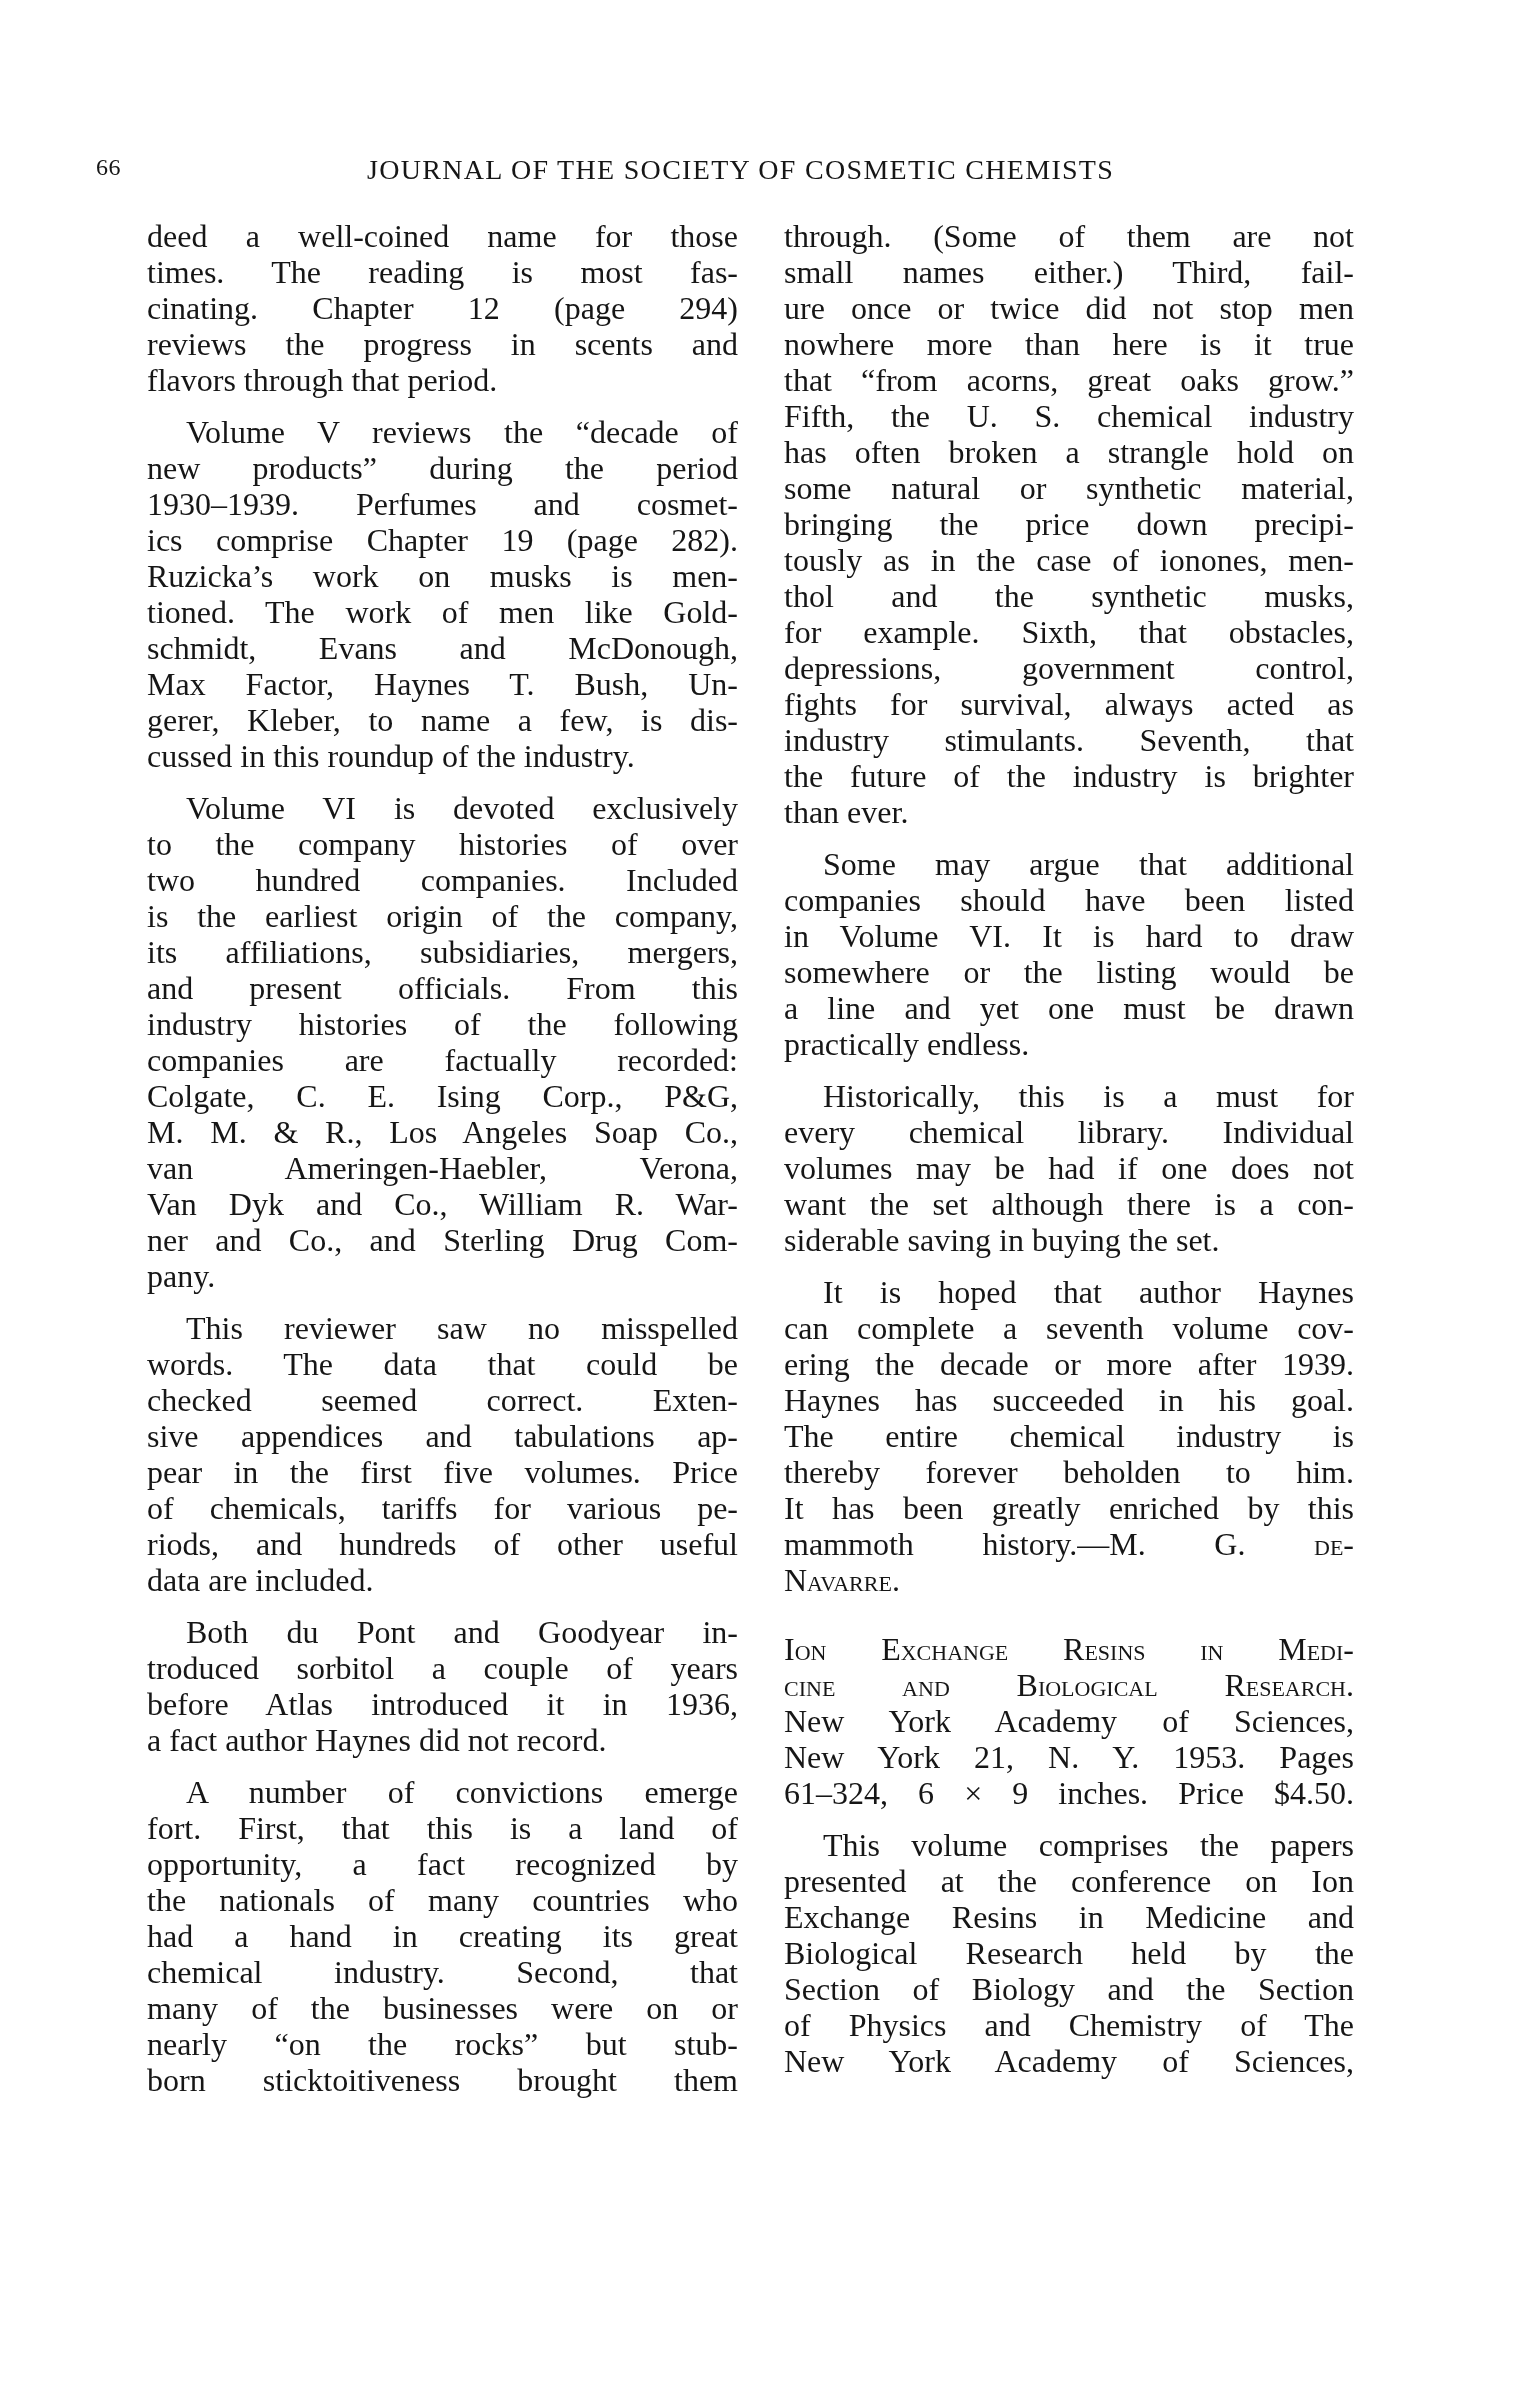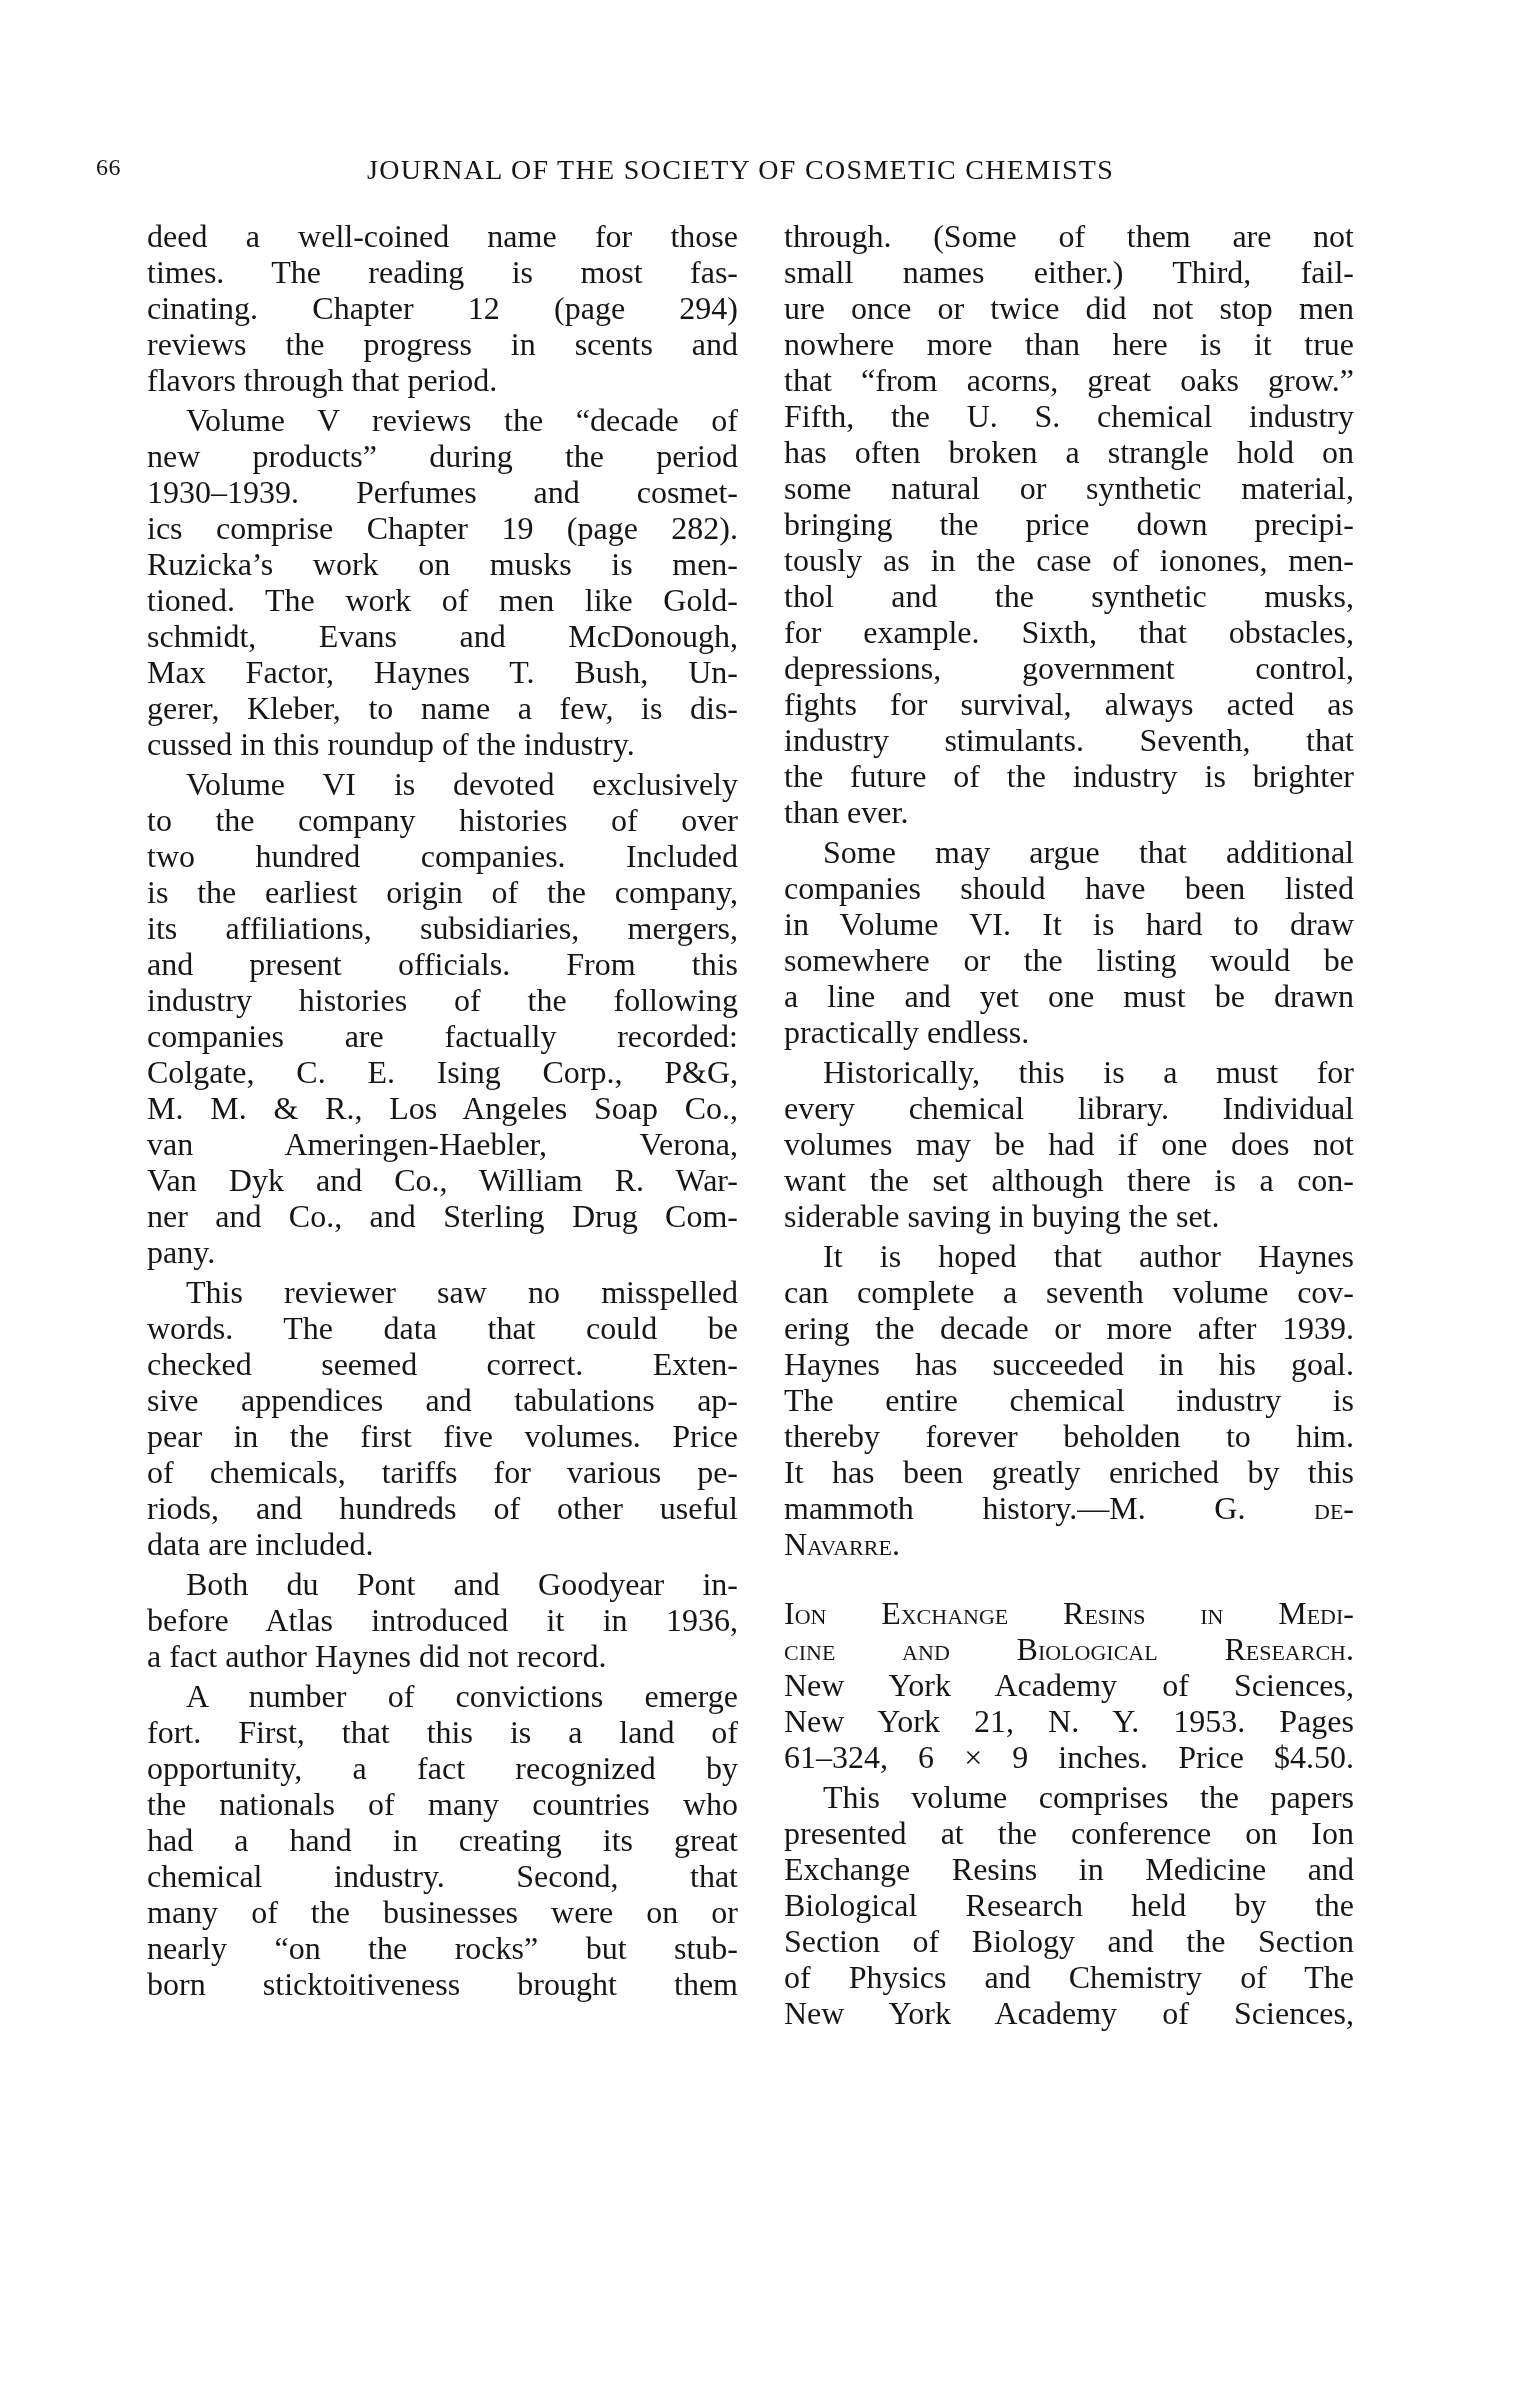--- a/index.html
+++ b/index.html
@@ -17,21 +17,21 @@
   .col-right { left: 784px; width: 570px; }
 
   .para { margin: 0; padding: 0; }
   .line {
     display: block; height: 36px; line-height: 36px; font-size: 32px;
     white-space: nowrap; text-align: justify; text-align-last: justify;
     overflow: visible;
   }
   .line.last { text-align-last: left; }
   .line.indent { padding-left: 39px; }
-  .para + .para { margin-top: 4px; }
+  .para + .para { margin-top: 16px; }
   .gap-block { height: 33px; }
   .sc { font-variant: small-caps; }
 </style>
 </head>
 <body>
 
 <div class="header">
   <span class="page-num">66</span>
   <span class="running-title">JOURNAL OF THE SOCIETY OF COSMETIC CHEMISTS</span>
 </div>
@@ -77,20 +77,21 @@
       <span class="line">words. The data that could be</span>
       <span class="line">checked seemed correct. Exten-</span>
       <span class="line">sive appendices and tabulations ap-</span>
       <span class="line">pear in the first five volumes. Price</span>
       <span class="line">of chemicals, tariffs for various pe-</span>
       <span class="line">riods, and hundreds of other useful</span>
       <span class="line last">data are included.</span>
     </div>
     <div class="para">
       <span class="line indent">Both du Pont and Goodyear in-</span>
+      <span class="line">troduced sorbitol a couple of years</span>
       <span class="line">before Atlas introduced it in 1936,</span>
       <span class="line last">a fact author Haynes did not record.</span>
     </div>
     <div class="para">
       <span class="line indent">A number of convictions emerge</span>
       <span class="line">fort. First, that this is a land of</span>
       <span class="line">opportunity, a fact recognized by</span>
       <span class="line">the nationals of many countries who</span>
       <span class="line">had a hand in creating its great</span>
       <span class="line">chemical industry. Second, that</span>

